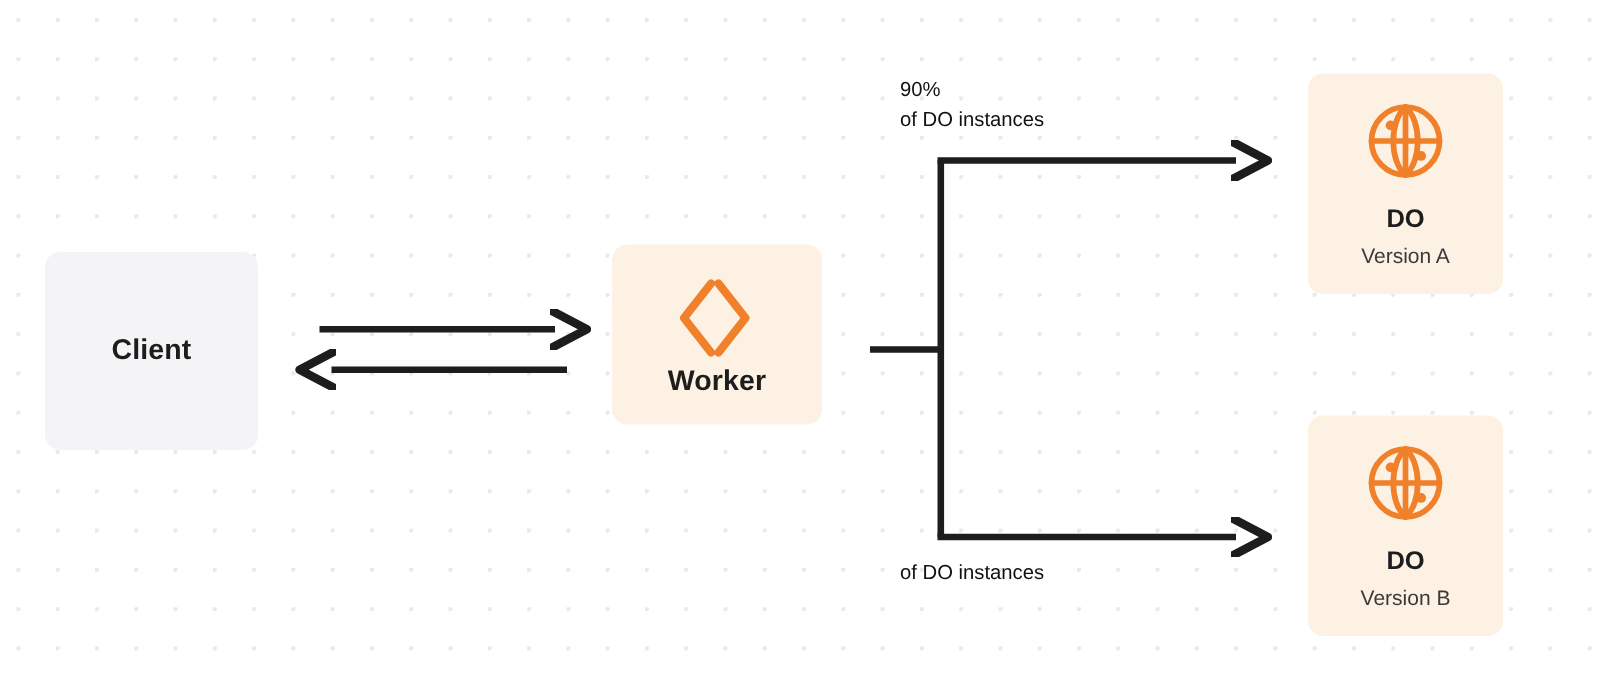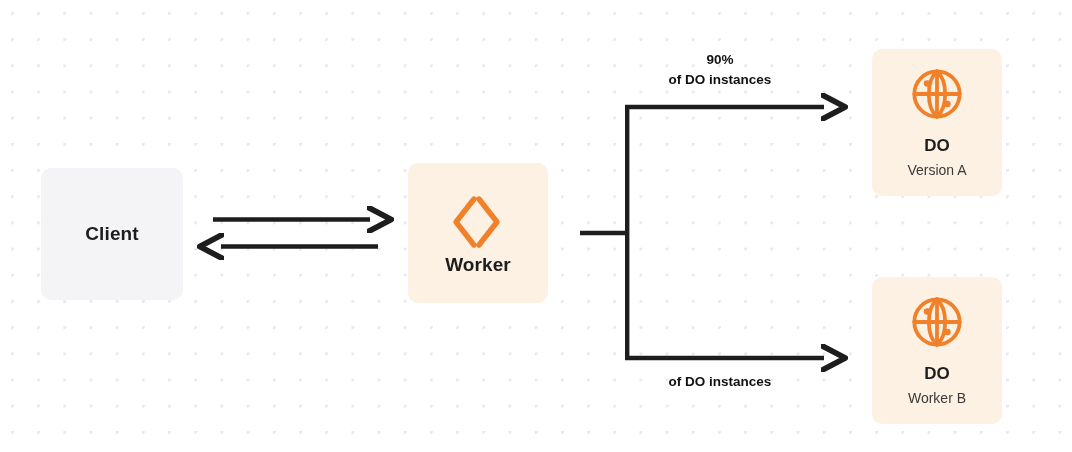--- a/index.html
+++ b/index.html
@@ -33,32 +33,32 @@
     position: absolute;
     box-sizing: border-box;
     display: flex;
     flex-direction: column;
     align-items: center;
     justify-content: center;
     border-radius: 10px;
   }
 
   .node-client {
-    left: 41px;
+    left: 30px;
     top: 168px;
     width: 142px;
     height: 132px;
     background: #f4f4f6;
     text-align: right;
   }
   .node-worker {
     left: 408px;
     top: 163px;
     width: 140px;
-    height: 140px;
+    height: 120px;
     background: #fdf1e3;
     justify-content: center;
   }
   .node-do-a {
     left: 872px;
     top: 49px;
     width: 130px;
     height: 147px;
     background: #fdf1e3;
     gap: 12px;
@@ -94,23 +94,23 @@
     margin-top: -6px;
   }
 
   .icon-wrap {
     display: block;
     line-height: 0;
   }
 
   .edge-label {
     position: absolute;
-    text-align: center;
+    text-align: left;
     font-size: 13.5px;
-    font-weight: 700;
+    font-weight: 400;
     color: #111111;
     line-height: 1.45;
     white-space: nowrap;
   }
   .edge-label .pct { display: block; }
   .edge-label .desc { display: block; }
 
   .label-top {
     left: 600px;
     top: 50px;
@@ -198,21 +198,21 @@
           <line x1="32" y1="7" x2="32" y2="57"></line>
           <line x1="7" y1="32" x2="57" y2="32"></line>
           <path d="M 32 7 C 20 17 20 47 32 57"></path>
           <path d="M 32 7 C 44 17 44 47 32 57"></path>
         </g>
         <circle cx="21" cy="20.5" r="3.6" fill="#f08029"></circle>
         <circle cx="43.5" cy="43" r="3.6" fill="#f08029"></circle>
       </svg>
     </span>
     <span class="node-title-small">DO</span>
-    <span class="node-sub">Worker B</span>
+    <span class="node-sub">Version B</span>
   </div>
 
   <div class="edge-label label-top">
     <span class="pct">90%</span>
     <span class="desc">of DO instances</span>
   </div>
 
   <div class="edge-label label-bottom">
     <span class="desc">of DO instances</span>
   </div>

